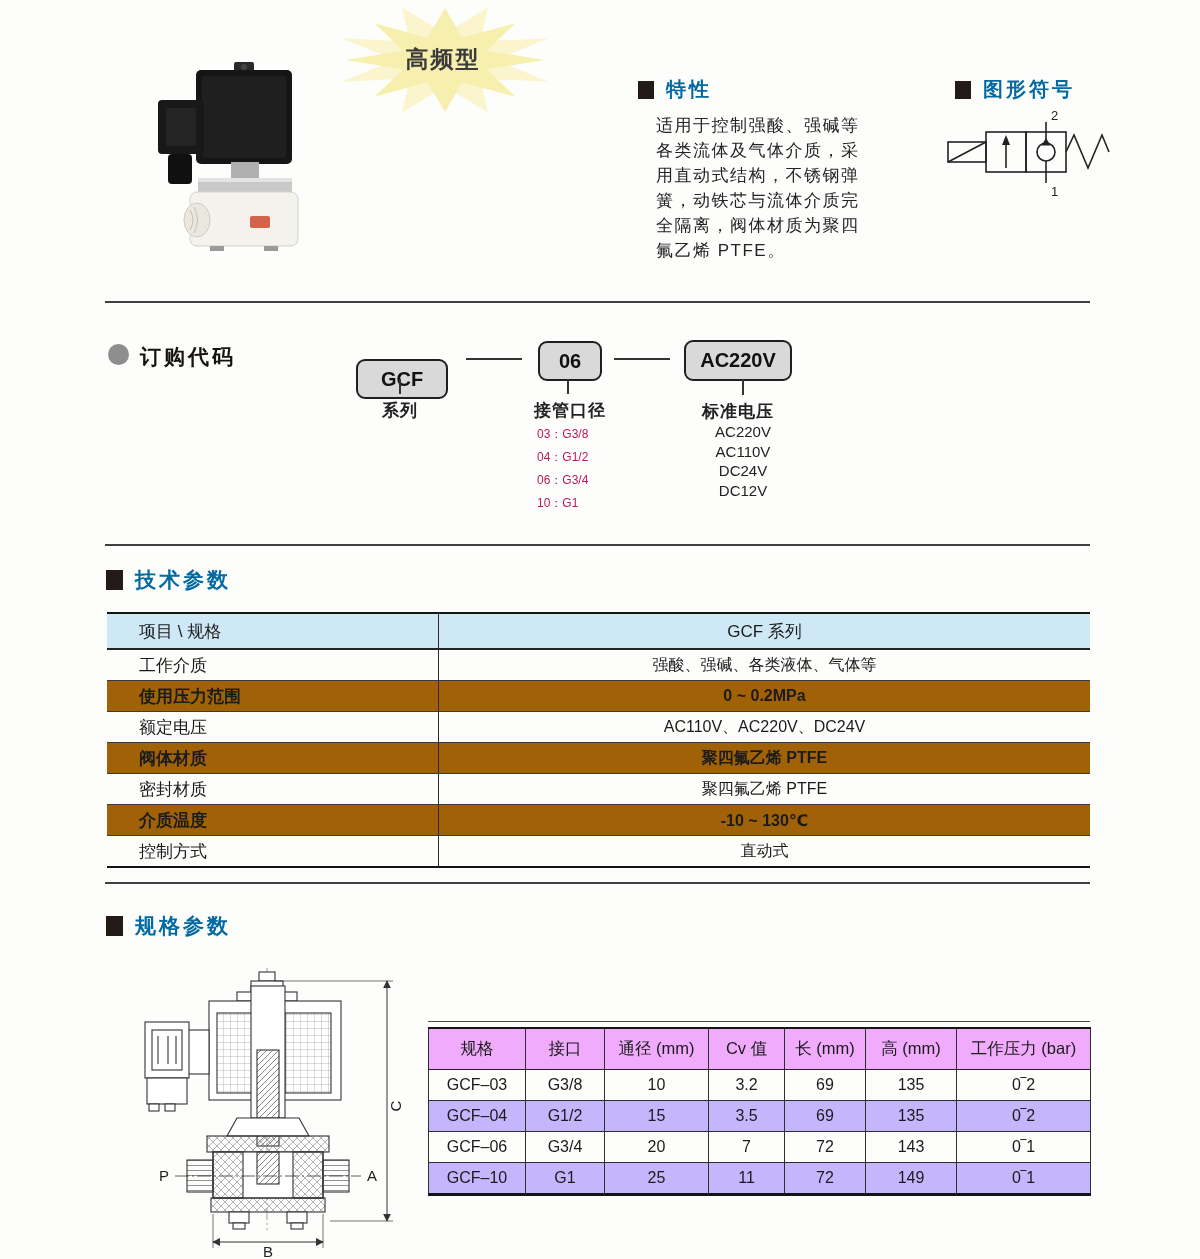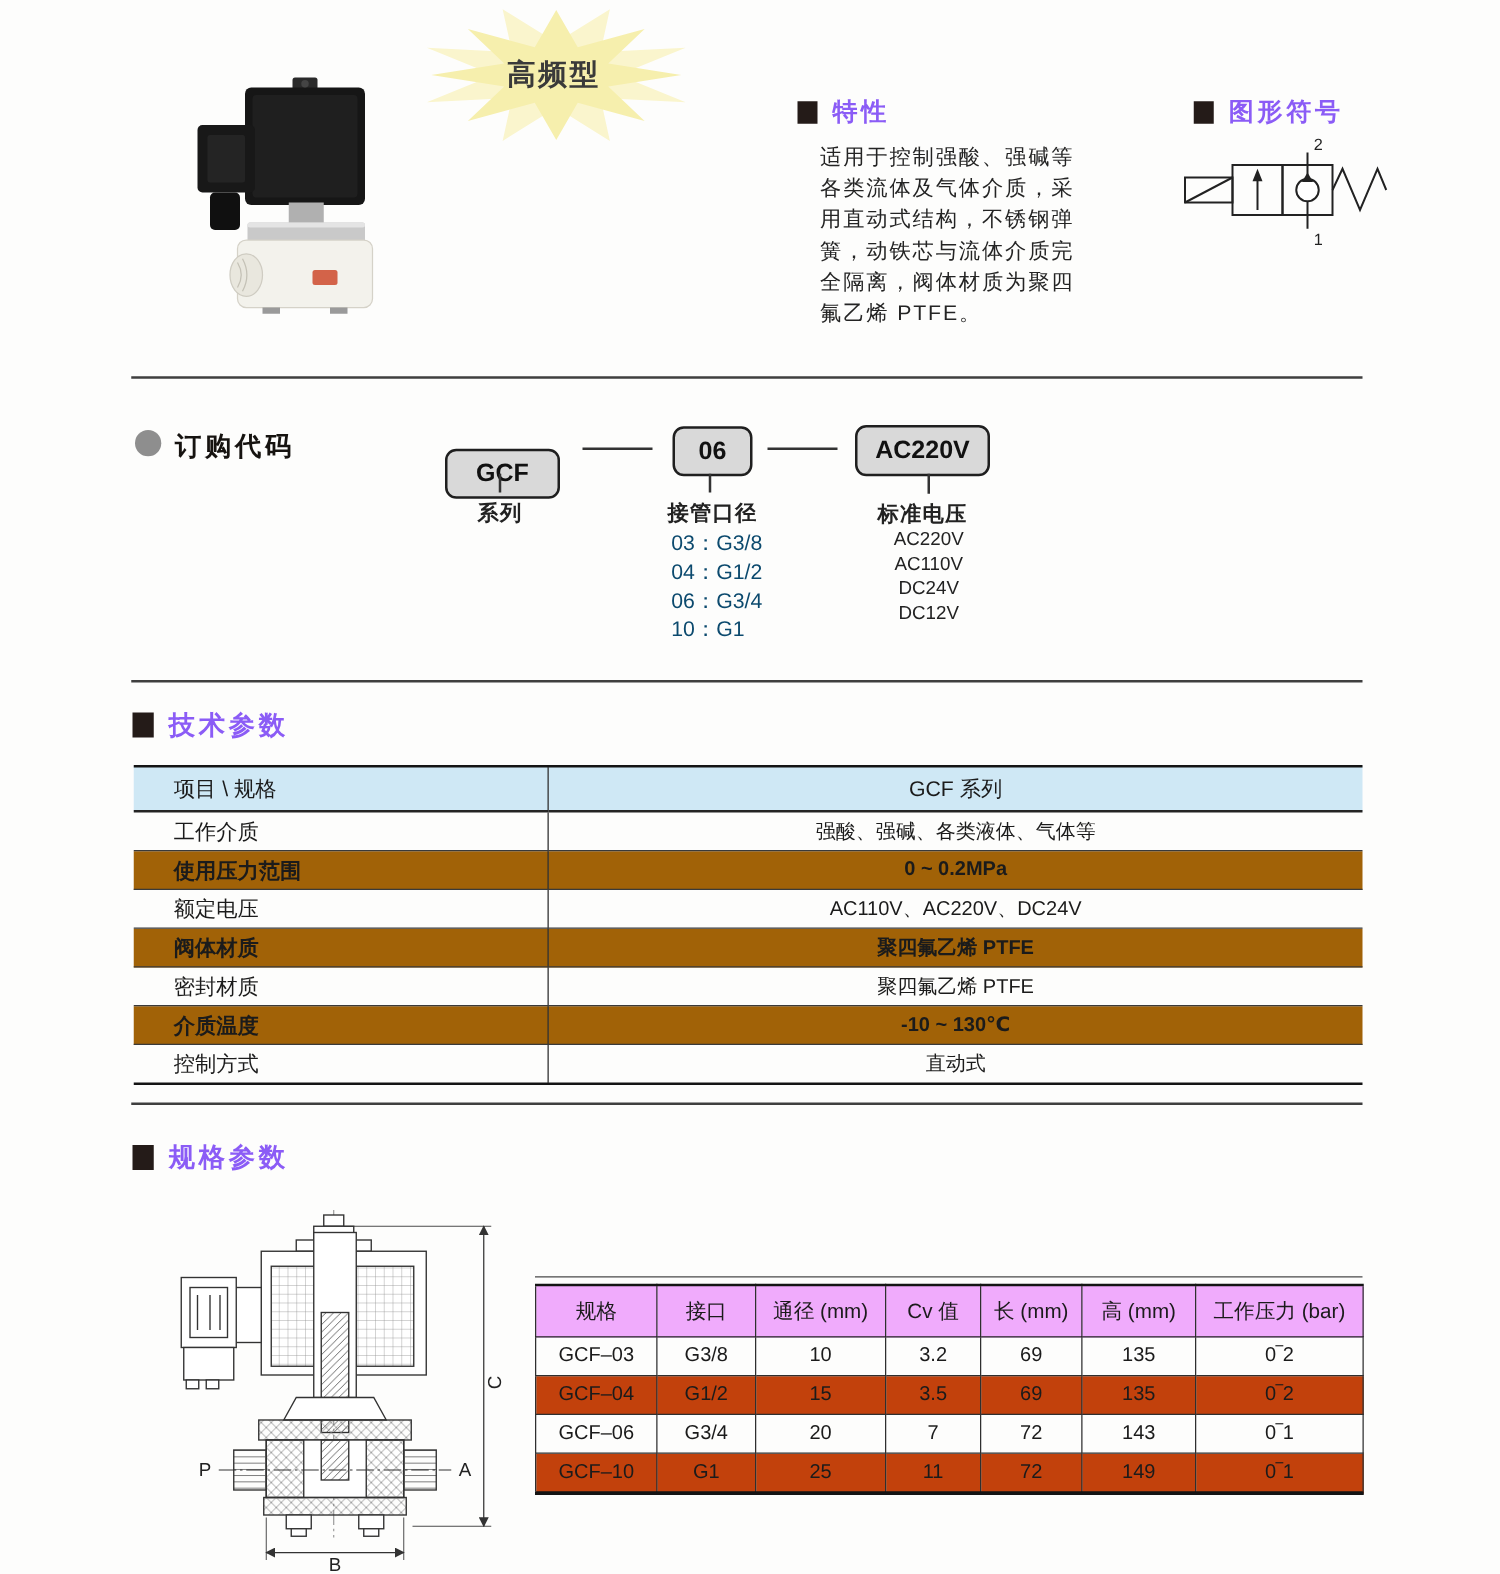--- a/index.html
+++ b/index.html
@@ -5,56 +5,56 @@
   html,body{margin:0;padding:0;background:#ffffff;}
   body{font-family:"Liberation Sans","DejaVu Sans",sans-serif;color:#1b1b1b;}
   #page{position:relative;width:1200px;height:1259px;background:#fdfdfc;overflow:hidden;}
 
   .abs{position:absolute;}
   .hrule{position:absolute;height:2px;background:#3f3f3f;}
 
   
   .sec-head{position:absolute;display:flex;align-items:center;gap:12px;}
   .sq-bullet{width:17px;height:20px;background:#241b18;flex:0 0 auto;}
-  .sec-title{font-size:21px;font-weight:bold;letter-spacing:3px;color:#8b5cf6;}
+  .sec-title{font-size:21px;font-weight:bold;letter-spacing:3px;color:#0369a1;}
 
   
   .feat-line{font-size:17px;line-height:25px;letter-spacing:1.5px;color:#242424;white-space:nowrap;}
 
   
   .dot-bullet{position:absolute;width:21px;height:21px;border-radius:50%;background:#8e8e8e;}
   .order-title{position:absolute;font-size:21px;font-weight:bold;letter-spacing:3px;color:#161310;}
   .code-box{position:absolute;background:#d9d9d9;border:2px solid #1f1f1f;border-radius:9px;
             display:flex;align-items:center;justify-content:center;
             font-size:20px;font-weight:bold;color:#111;}
   .connector-h{position:absolute;height:2px;background:#333;}
   .connector-v{position:absolute;width:2px;background:#333;}
   .code-label{position:absolute;font-size:17px;font-weight:bold;color:#222;letter-spacing:1px;white-space:nowrap;}
-  .opt-list{position:absolute;font-size:17px;color:#0c4a6e;}
+  .opt-list{position:absolute;font-size:12px;color:#be185d;}
   .opt-list div{height:23px;line-height:23px;white-space:nowrap;}
   .volt-list{position:absolute;font-size:15px;color:#222;text-align:center;}
   .volt-list div{height:19.5px;line-height:19.5px;}
 
   
   table{border-collapse:collapse;table-layout:fixed;}
   #tech-table{position:absolute;left:107px;top:612px;width:983px;
               border-top:2px solid #141414;border-bottom:2px solid #141414;}
   #tech-table td{border-bottom:1px solid #3a3a3a;font-size:16px;height:30px;padding:0;}
   #tech-table tr.hdr td{background:#cfe8f5;height:34px;font-size:17px;border-bottom:2px solid #242424;}
   #tech-table td.c1{width:299px;border-right:1.5px solid #2a2a2a;padding-left:32px;text-align:left;font-size:17px;}
   #tech-table td.c2{text-align:center;}
   #tech-table tr.tint td{background:#a16207;font-weight:bold;}
   #tech-table tr:last-child td{border-bottom:none;}
 
   
   #spec-table{position:absolute;left:428px;top:1027px;width:662px;
               border:1px solid #222;border-top:2.5px solid #141414;border-bottom:3px solid #141414;}
   #spec-table td{border:1px solid #2f2f2f;text-align:center;font-size:16px;height:30px;padding:0;}
   #spec-table tr.hdr td{background:#f0abfc;height:40px;font-size:16.5px;border-bottom:1.5px solid #222;}
-  #spec-table tr.tint td{background:#c2410c;}
+  #spec-table tr.tint td{background:#c4b5fd;}
   .spec-topline{position:absolute;left:428px;top:1021px;width:662px;height:1px;background:#4a4a4a;}
 
   svg text{font-family:"Liberation Sans","DejaVu Sans",sans-serif;}
 </style>
 </head>
 <body>
 
 <div id="page">
 
   <svg class="abs" style="left:152px;top:60px" width="150" height="192" viewBox="0 0 150 192">

